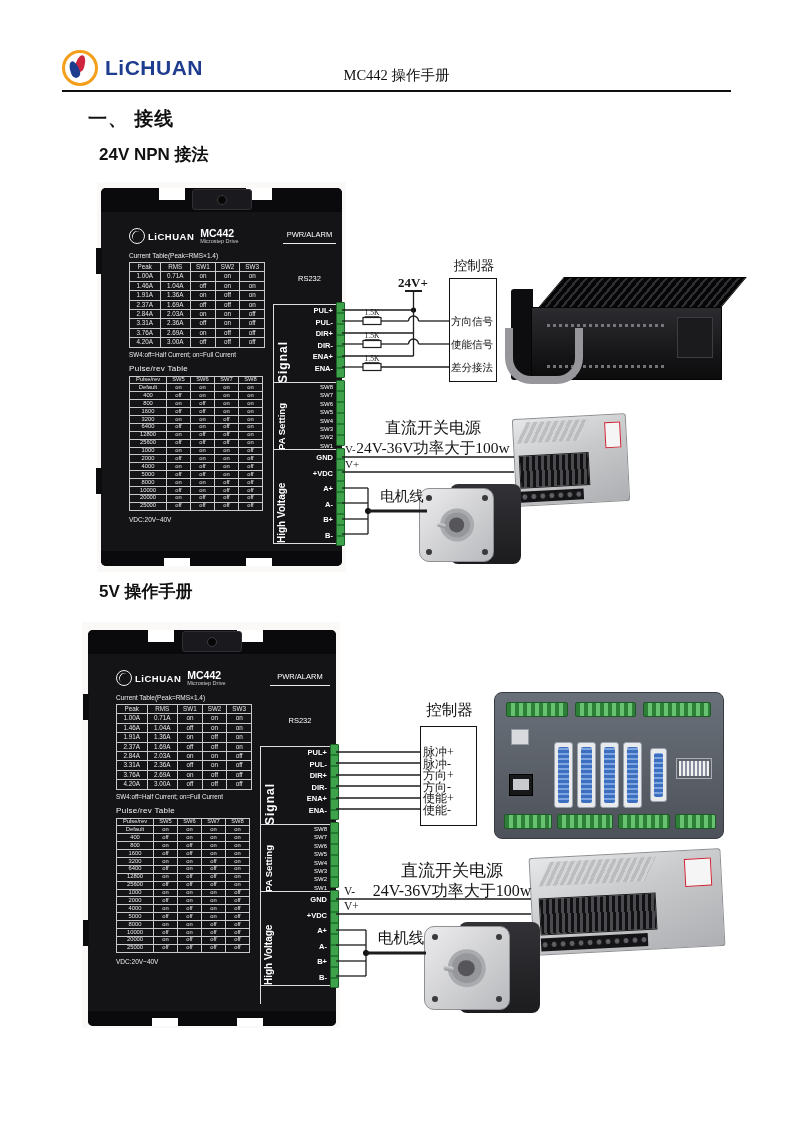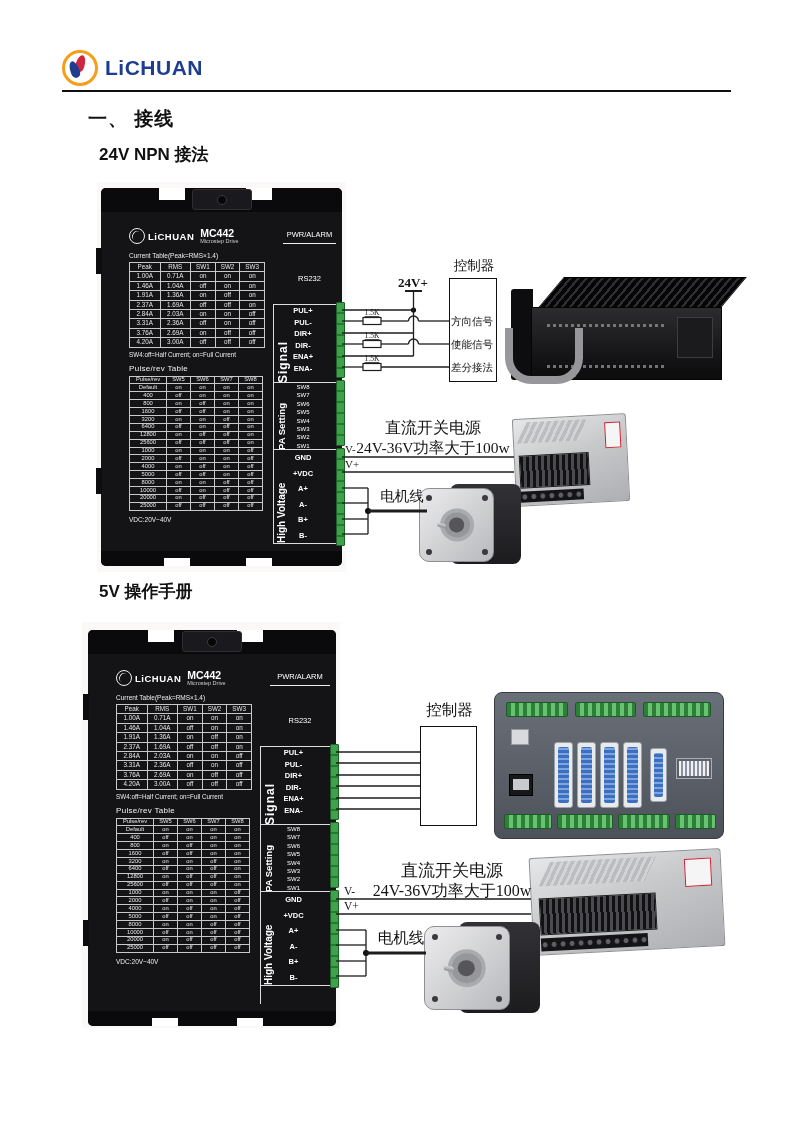--- a/index.html
+++ b/index.html
@@ -65,21 +65,21 @@
   .r-rs{position:absolute;top:62px;left:10px;right:6px;text-align:center;color:#fff;font-size:7.5px;}
   .sec{position:absolute;left:0;right:0;border-top:1px solid #ddd;}
   .sec-signal{top:92px;height:78px;}
   .sec-pa{top:170px;height:67px;}
   .sec-hv{top:237px;height:93px;border-bottom:1px solid #ddd;}
   .vlabel{position:absolute;left:3px;top:0;bottom:0;display:flex;align-items:center;
       writing-mode:vertical-rl;transform:rotate(180deg);color:#fff;font-weight:600;}
   .sec-signal .vlabel{font-size:12px;letter-spacing:1px;}
   .sec-pa .vlabel{font-size:9.5px;}
   .sec-hv .vlabel{font-size:10px;}
-  .pins{position:absolute;right:9px;top:0;left:0;margin:0;padding:0;list-style:none;text-align:center;color:#fff;}
+  .pins{position:absolute;right:9px;top:0;left:0;margin:0;padding:0;list-style:none;text-align:right;color:#fff;}
   .sec-signal .pins li{height:11.5px;line-height:11.5px;font-size:7.5px;font-weight:600;}
   .sec-pa .pins li{height:8.4px;line-height:8.4px;font-size:6px;}
   .sec-hv .pins li{height:15.5px;line-height:15.5px;font-size:7.5px;font-weight:600;}
   .drv-strip{position:absolute;right:-3px;width:7px;background:repeating-linear-gradient(180deg,
       var(--terminal-green,#3da24a) 0 9px,#237a31 9px 11px);border:1px solid #1d6128;border-radius:1px;}
   .strip-signal{top:114px;height:74px;}
   .strip-pa{top:192px;height:64px;}
   .strip-hv{top:260px;height:96px;}
 
   
@@ -165,20 +165,21 @@
 <div class="page">
 
   <div class="logo">
     <span class="logo-icon">
       <span class="ring"></span>
         <span class="f-red"></span>
         <span class="f-blue"></span>
     </span>
     <span class="logo-text">LiCHUAN</span>
   </div>
+  <div class="doc-title">MC442 操作手册</div>
   <div class="header-rule"></div>
 
   <div class="h-sec">一、 接线</div>
   <div class="h-sub s1">24V NPN 接法</div>
   <div class="h-sub s2">5V 操作手册</div>
 
   <div class="photo-bg" style="left:97px;top:182px;width:249px;height:390px"></div>
   <div class="photo-bg" style="left:82px;top:622px;width:258px;height:406px"></div>
 
   <div class="driver" style="left:101px;top:188px;width:241px;height:378px">
@@ -745,20 +746,28 @@
     <span class="drv-strip strip-pa"></span>
     <span class="drv-strip strip-hv"></span>
     <div class="drv-foot">
         <span class="notch n1"></span>
         <span class="notch n2"></span>
       </div>
   </div>
 
   <div class="ctrl-box box2">
     <div class="ctrl-title">控制器</div>
+    <div>
+        <div class="ctrl-sig">脉冲+</div>
+        <div class="ctrl-sig">脉冲-</div>
+        <div class="ctrl-sig">方向+</div>
+        <div class="ctrl-sig">方向-</div>
+        <div class="ctrl-sig">使能+</div>
+        <div class="ctrl-sig">使能-</div>
+      </div>
   </div>
 
   <div class="gb" style="left:494px;top:692px;width:228px;height:145px">
     <span class="gb-term t1"></span>
       <span class="gb-term t2"></span>
       <span class="gb-term t3"></span>
     <span class="gb-term b1"></span>
       <span class="gb-term b2"></span>
       <span class="gb-term b3"></span>
       <span class="gb-term b4"></span>

